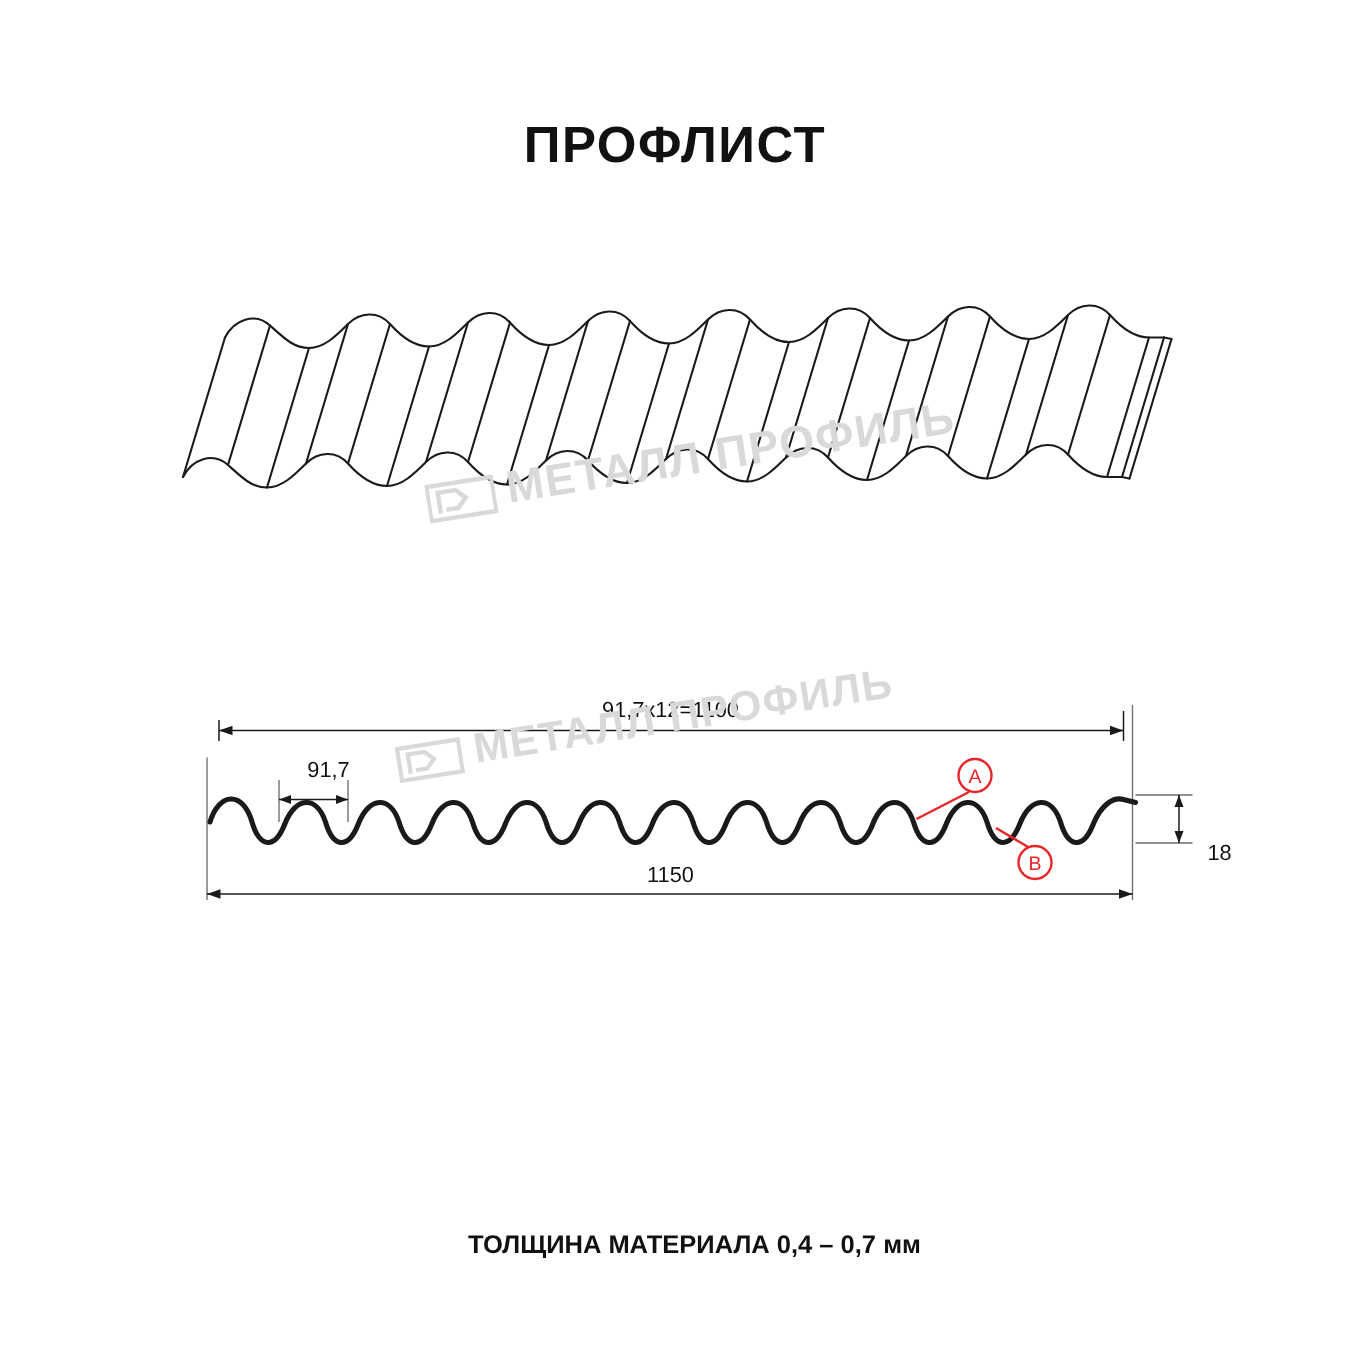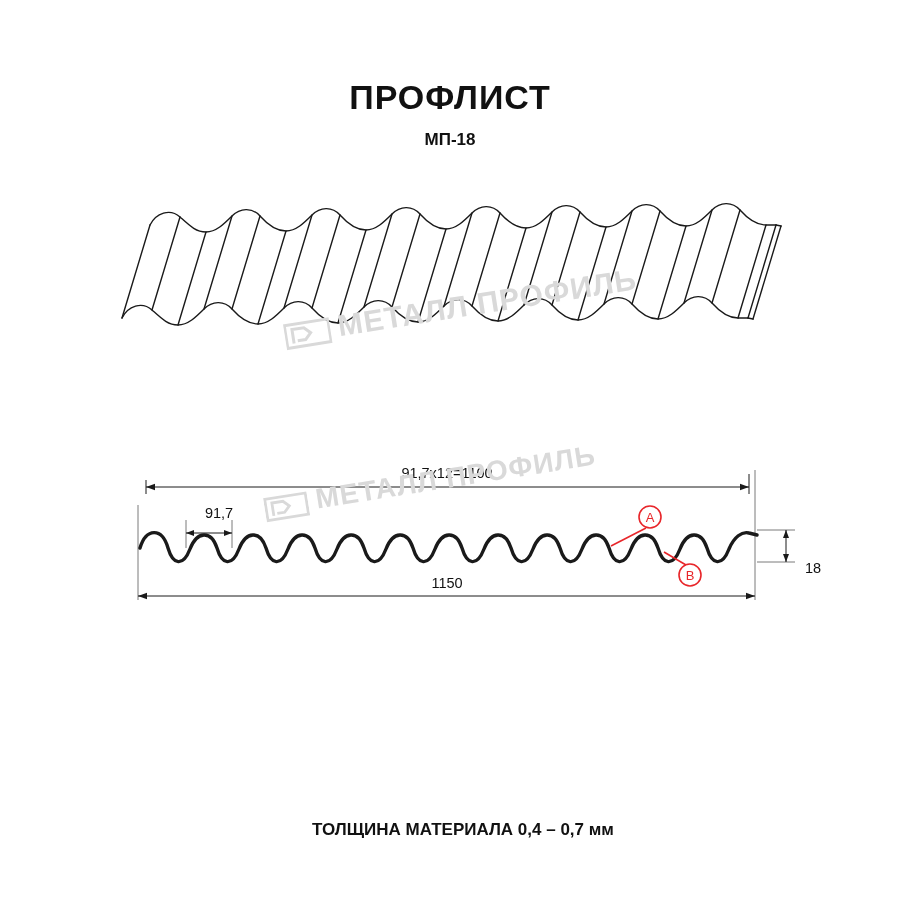--- a/index.html
+++ b/index.html
@@ -90,21 +90,20 @@
     vertical-align: middle;
     margin-right: 8px;
   }
 </style>
 </head>
 <body>
 
 <div class="sheet">
 
   <div class="title">ПРОФЛИСТ</div>
-  <div class="subtitle">МП-18</div>
 
   <svg class="drawing" viewBox="0 0 900 900">
 
     <g fill="none" stroke="#1a1a1a" stroke-width="1.4" stroke-linejoin="round" stroke-linecap="round">
 
       <path d="M150,225
                C156,213 170,208 180,217
                C190,226 196,232 206,232
                C216,232 224,224 232,216
                C240,208 252,207 260,216

